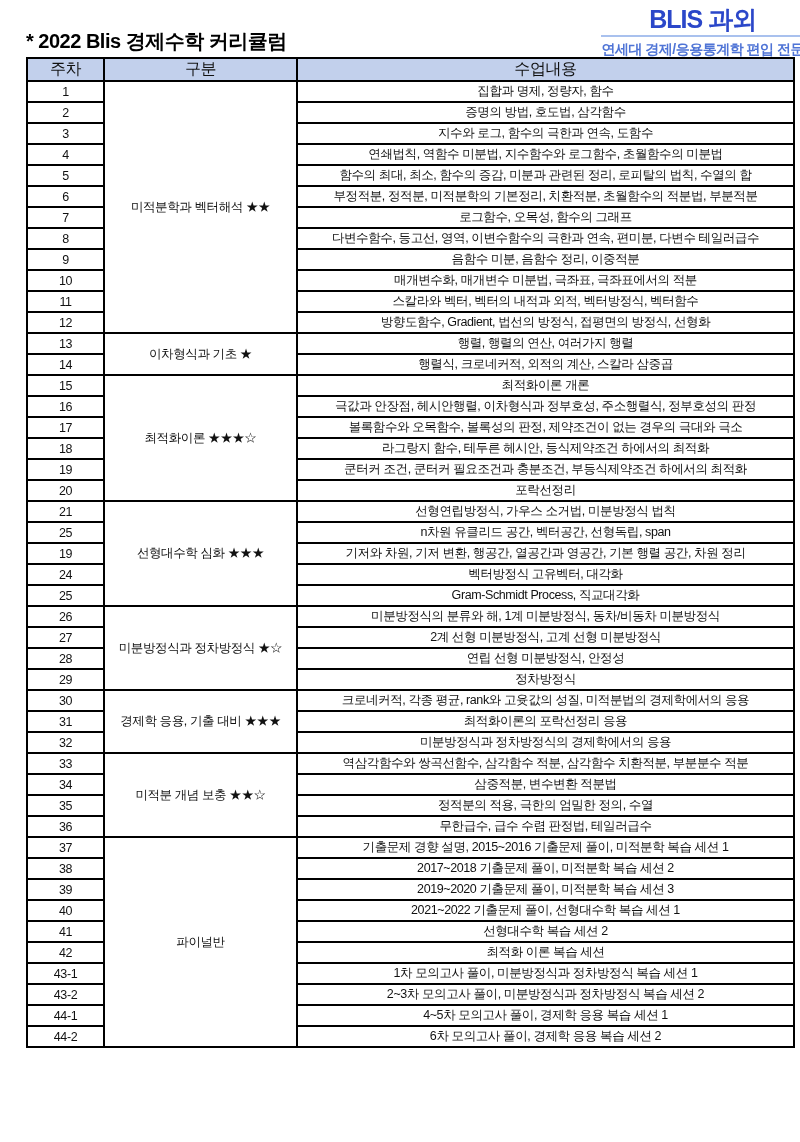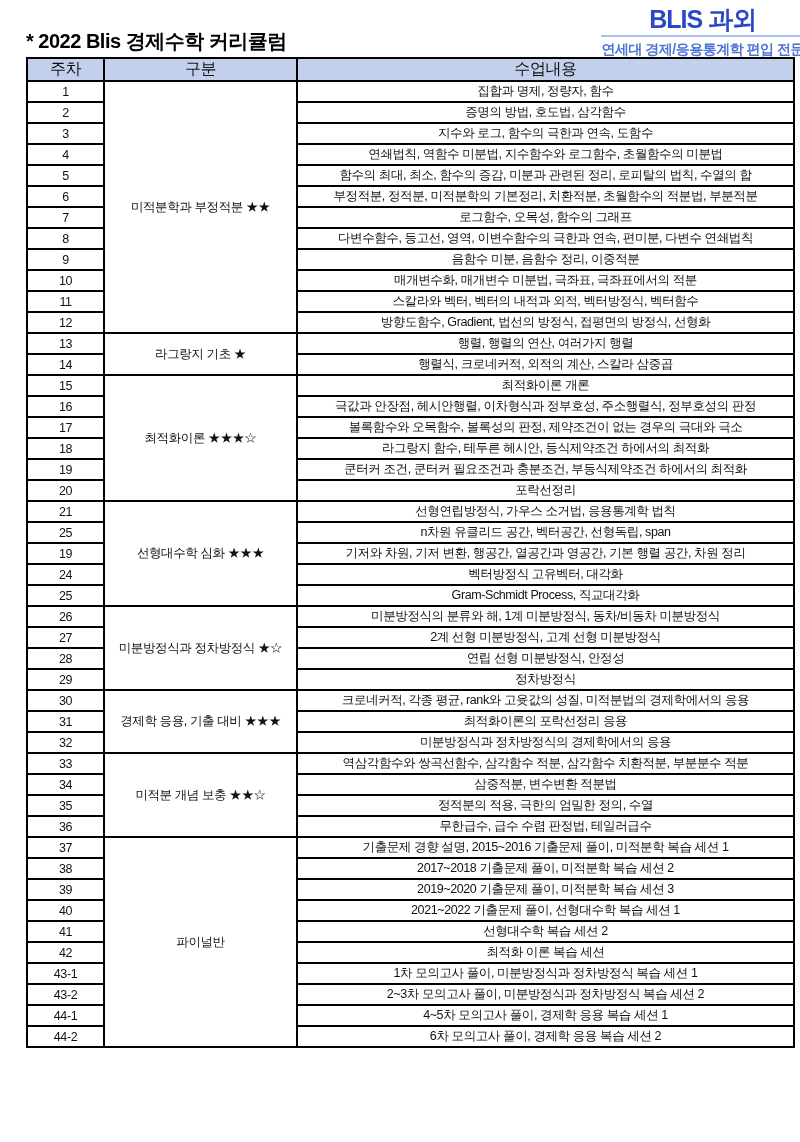--- a/index.html
+++ b/index.html
@@ -114,21 +114,21 @@
     <thead>
       <tr>
         <th>주차</th>
         <th>구분</th>
         <th>수업내용</th>
       </tr>
     </thead>
     <tbody id="table-body">
         <tr>
           <td class="week">1</td>
-          <td class="category" rowspan="12">미적분학과 부정적분 ★★</td>
+          <td class="category" rowspan="12">미적분학과 벡터해석 ★★</td>
           <td class="content">집합과 명제, 정량자, 함수</td>
         </tr>
         <tr>
           <td class="week">2</td>
           <td class="content">증명의 방법, 호도법, 삼각함수</td>
         </tr>
         <tr>
           <td class="week">3</td>
           <td class="content">지수와 로그, 함수의 극한과 연속, 도함수</td>
         </tr>
@@ -143,41 +143,41 @@
         <tr>
           <td class="week">6</td>
           <td class="content">부정적분, 정적분, 미적분학의 기본정리, 치환적분, 초월함수의 적분법, 부분적분</td>
         </tr>
         <tr>
           <td class="week">7</td>
           <td class="content">로그함수, 오목성, 함수의 그래프</td>
         </tr>
         <tr>
           <td class="week">8</td>
-          <td class="content">다변수함수, 등고선, 영역, 이변수함수의 극한과 연속, 편미분, 다변수 연쇄법칙</td>
+          <td class="content">다변수함수, 등고선, 영역, 이변수함수의 극한과 연속, 편미분, 다변수 테일러급수</td>
         </tr>
         <tr>
           <td class="week">9</td>
           <td class="content">음함수 미분, 음함수 정리, 이중적분</td>
         </tr>
         <tr>
           <td class="week">10</td>
           <td class="content">매개변수화, 매개변수 미분법, 극좌표, 극좌표에서의 적분</td>
         </tr>
         <tr>
           <td class="week">11</td>
           <td class="content">스칼라와 벡터, 벡터의 내적과 외적, 벡터방정식, 벡터함수</td>
         </tr>
         <tr>
           <td class="week">12</td>
           <td class="content">방향도함수, Gradient, 법선의 방정식, 접평면의 방정식, 선형화</td>
         </tr>
         <tr>
           <td class="week">13</td>
-          <td class="category" rowspan="2">라그랑지 기초 ★</td>
+          <td class="category" rowspan="2">이차형식과 기초 ★</td>
           <td class="content">행렬, 행렬의 연산, 여러가지 행렬</td>
         </tr>
         <tr>
           <td class="week">14</td>
           <td class="content">행렬식, 크로네커적, 외적의 계산, 스칼라 삼중곱</td>
         </tr>
         <tr>
           <td class="week">15</td>
           <td class="category" rowspan="6">최적화이론 ★★★☆</td>
           <td class="content">최적화이론 개론</td>
@@ -198,21 +198,21 @@
           <td class="week">19</td>
           <td class="content">쿤터커 조건, 쿤터커 필요조건과 충분조건, 부등식제약조건 하에서의 최적화</td>
         </tr>
         <tr>
           <td class="week">20</td>
           <td class="content">포락선정리</td>
         </tr>
         <tr>
           <td class="week">21</td>
           <td class="category" rowspan="5">선형대수학 심화 ★★★</td>
-          <td class="content">선형연립방정식, 가우스 소거법, 응용통계학 법칙</td>
+          <td class="content">선형연립방정식, 가우스 소거법, 미분방정식 법칙</td>
         </tr>
         <tr>
           <td class="week">25</td>
           <td class="content">n차원 유클리드 공간, 벡터공간, 선형독립, span</td>
         </tr>
         <tr>
           <td class="week">19</td>
           <td class="content">기저와 차원, 기저 변환, 행공간, 열공간과 영공간, 기본 행렬 공간, 차원 정리</td>
         </tr>
         <tr>

